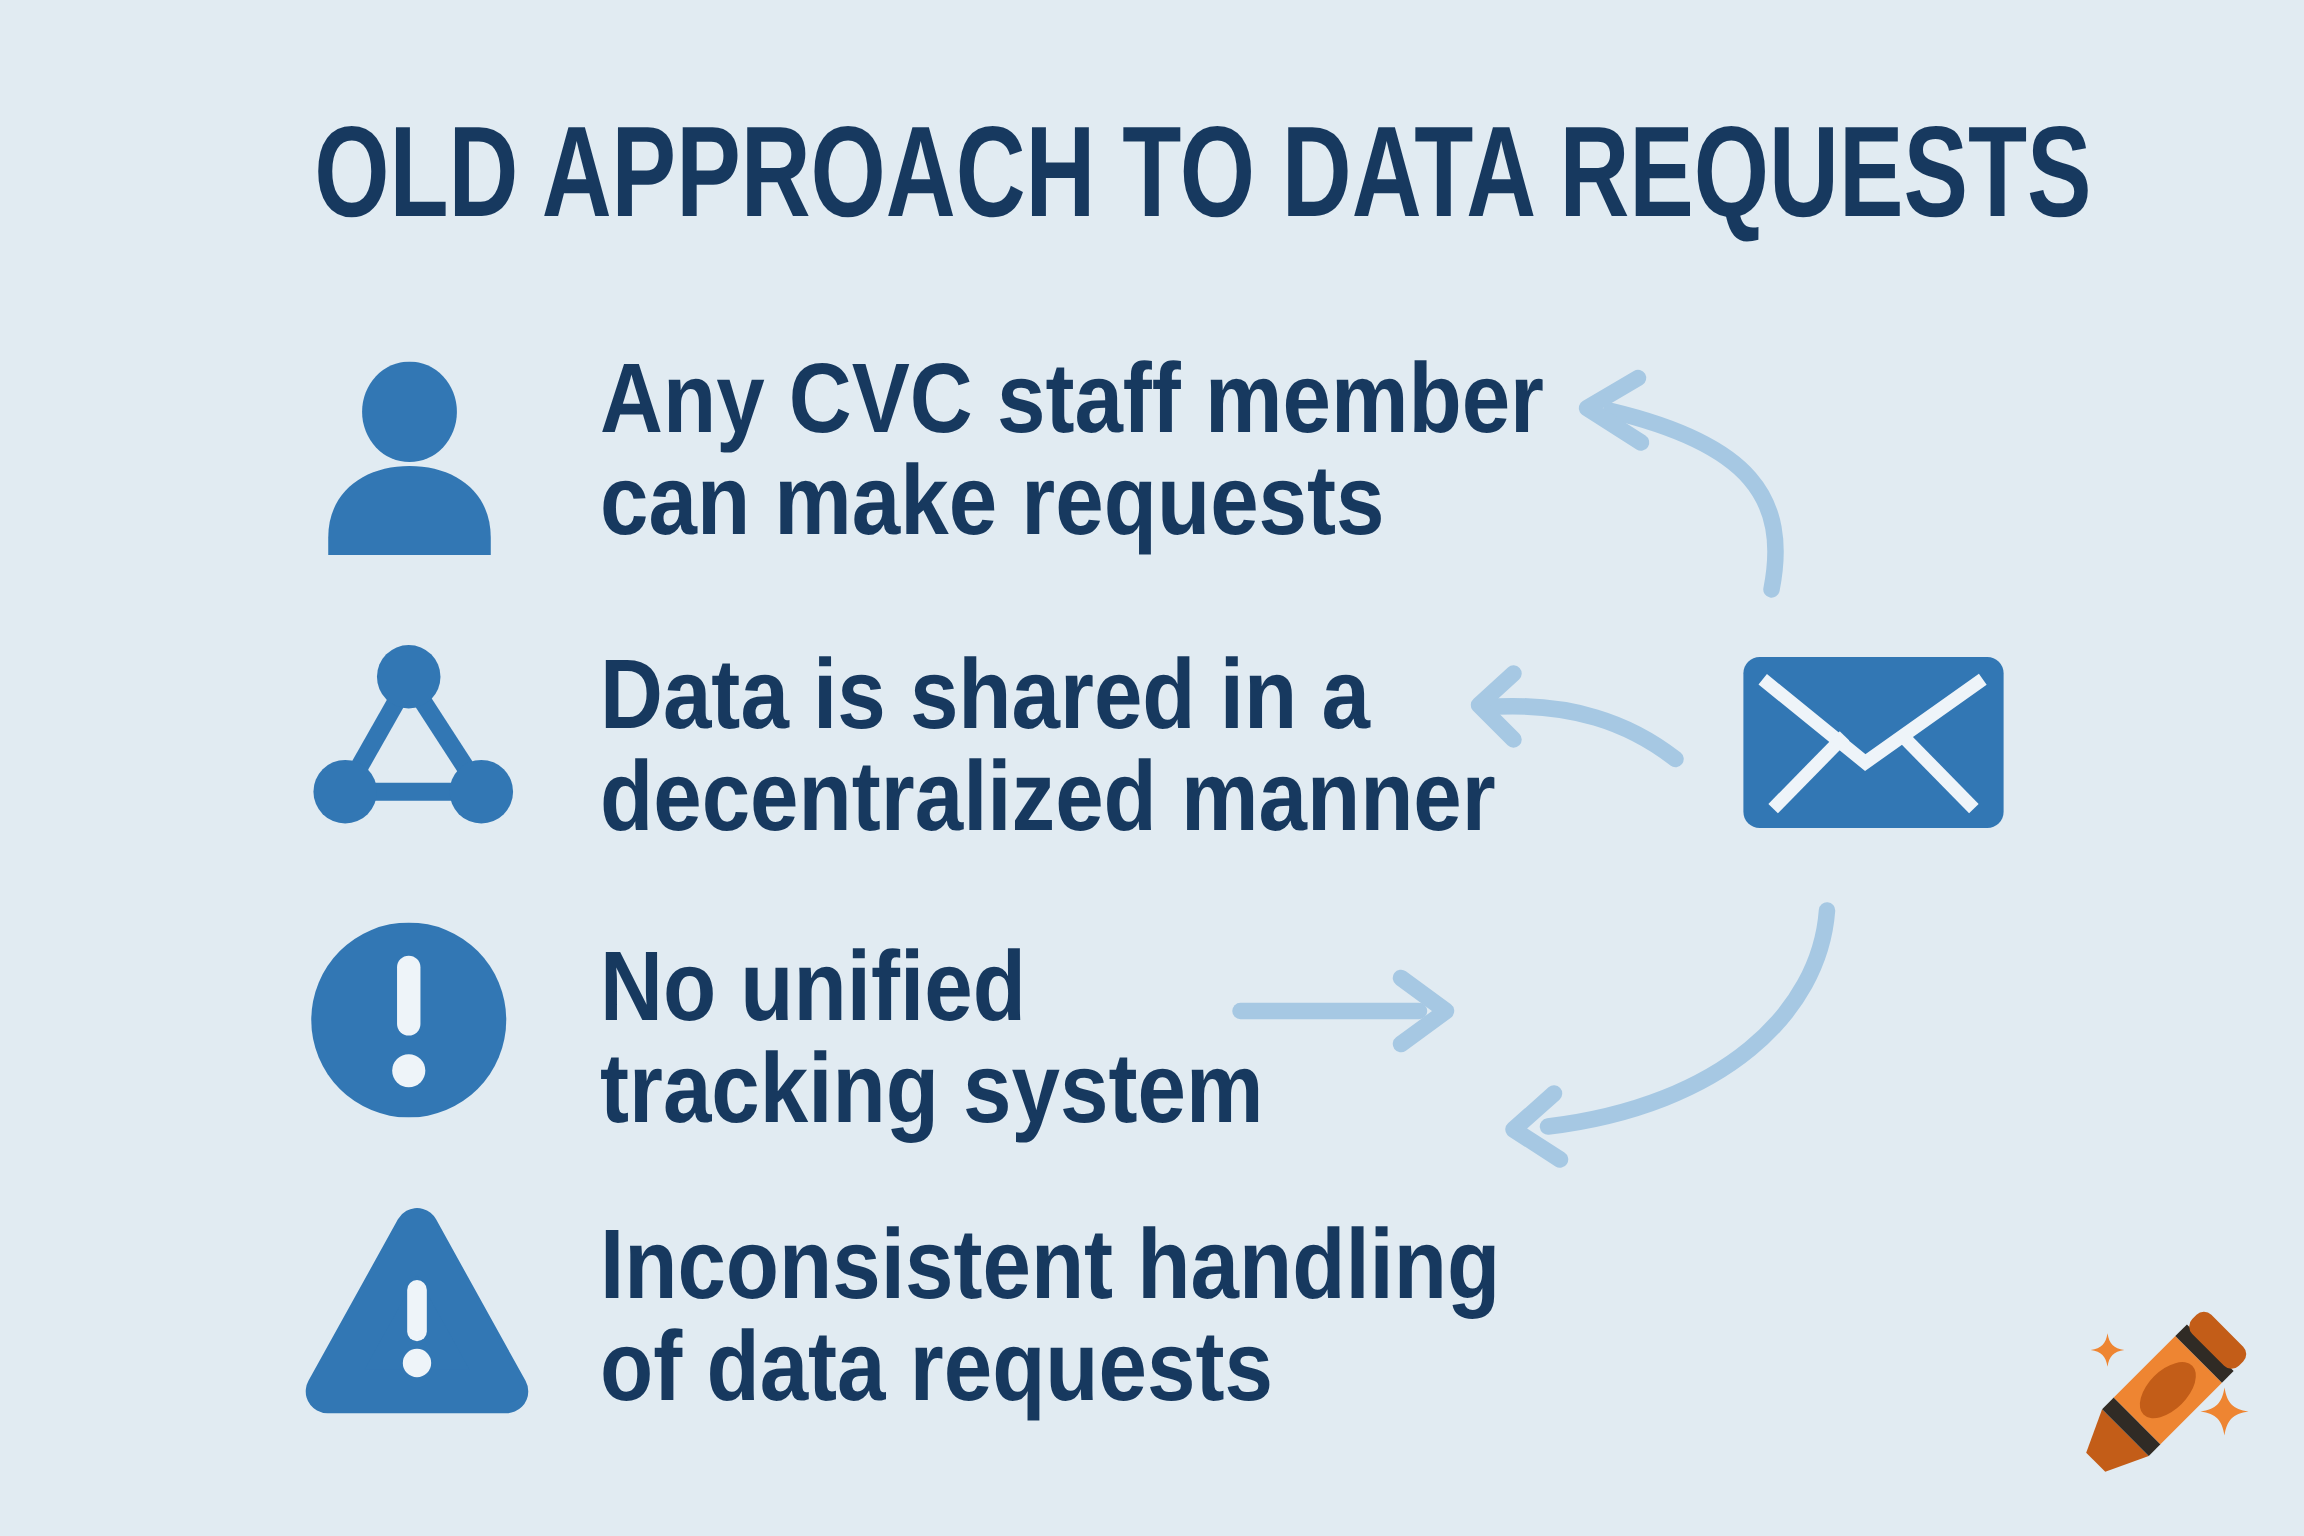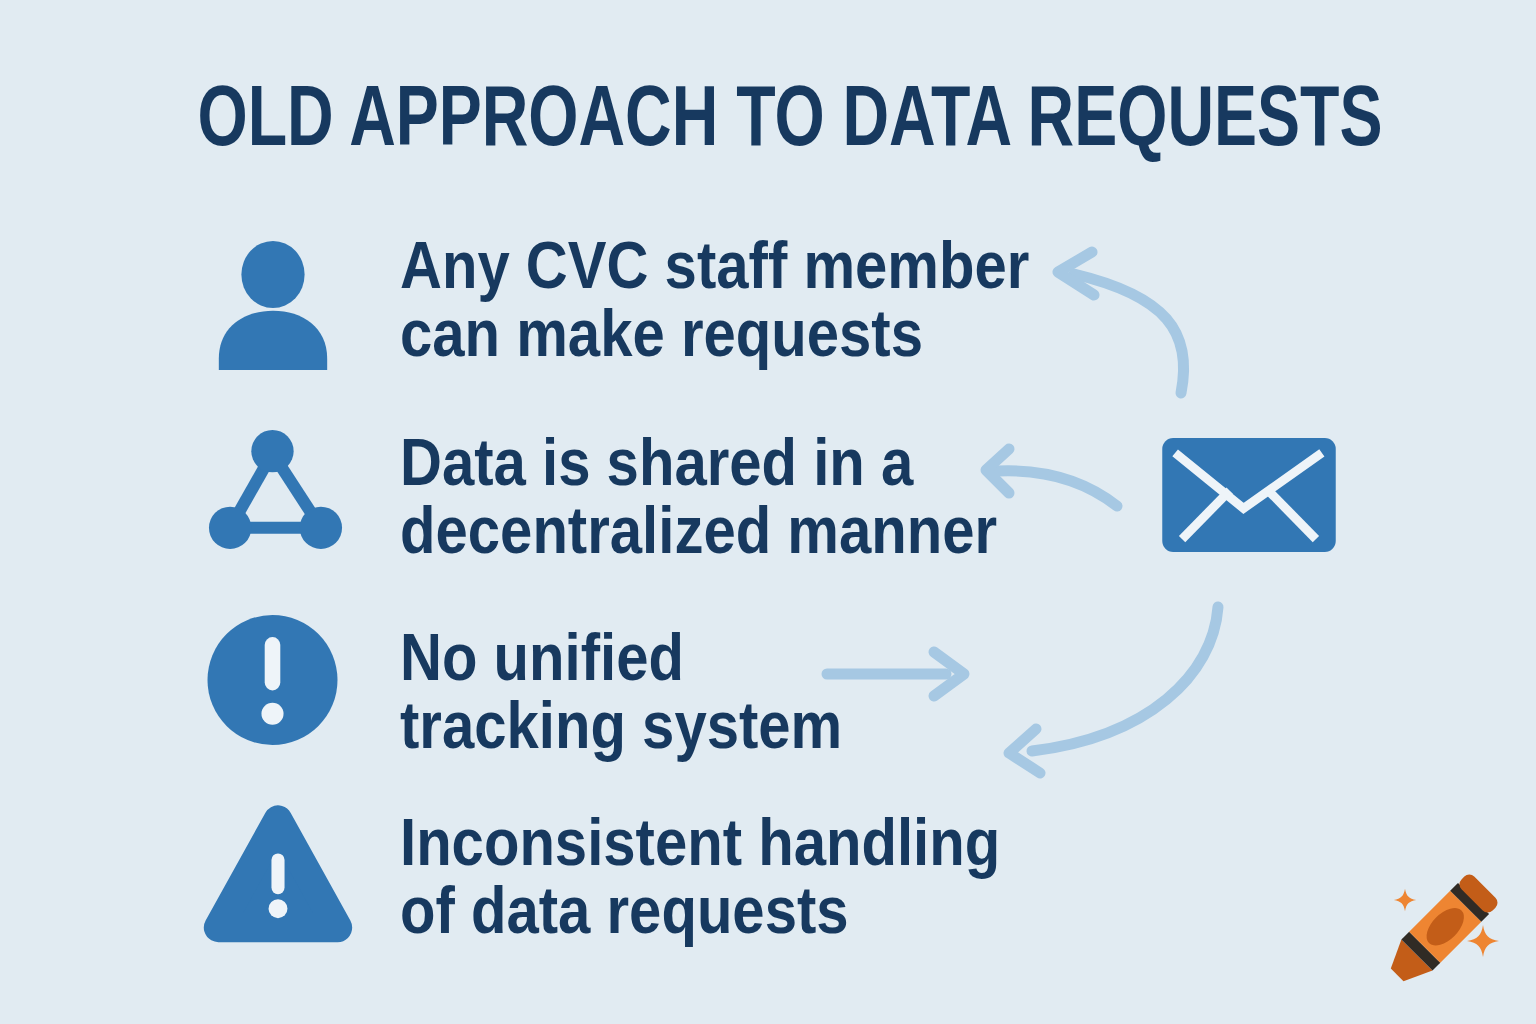--- a/index.html
+++ b/index.html
@@ -10,21 +10,21 @@
     --icon-detail:#eef4f9;
     --crayon-orange:#ee8532;
     --crayon-dark-orange:#c35d18;
     --crayon-stripe:#302b25;
   }
   *{margin:0;padding:0;box-sizing:border-box;}
   html,body{width:1536px;height:1024px;}
   body{font-family:"Liberation Sans", sans-serif;background:var(--background);overflow:hidden;}
   .canvas{position:relative;width:1536px;height:1024px;background:var(--background);}
 
-  .title-wrap{position:absolute;left:0;top:72px;width:1536px;text-align:center;}
+  .title-wrap{position:absolute;left:0;top:72px;width:1536px;text-align:center;padding-left:12px;}
   .title{
     display:inline-block;
     font-size:86px;font-weight:bold;line-height:1;
     color:var(--text);
     letter-spacing:0px;
     transform:scaleX(.75);
     transform-origin:center top;
     white-space:nowrap;
   }
 

